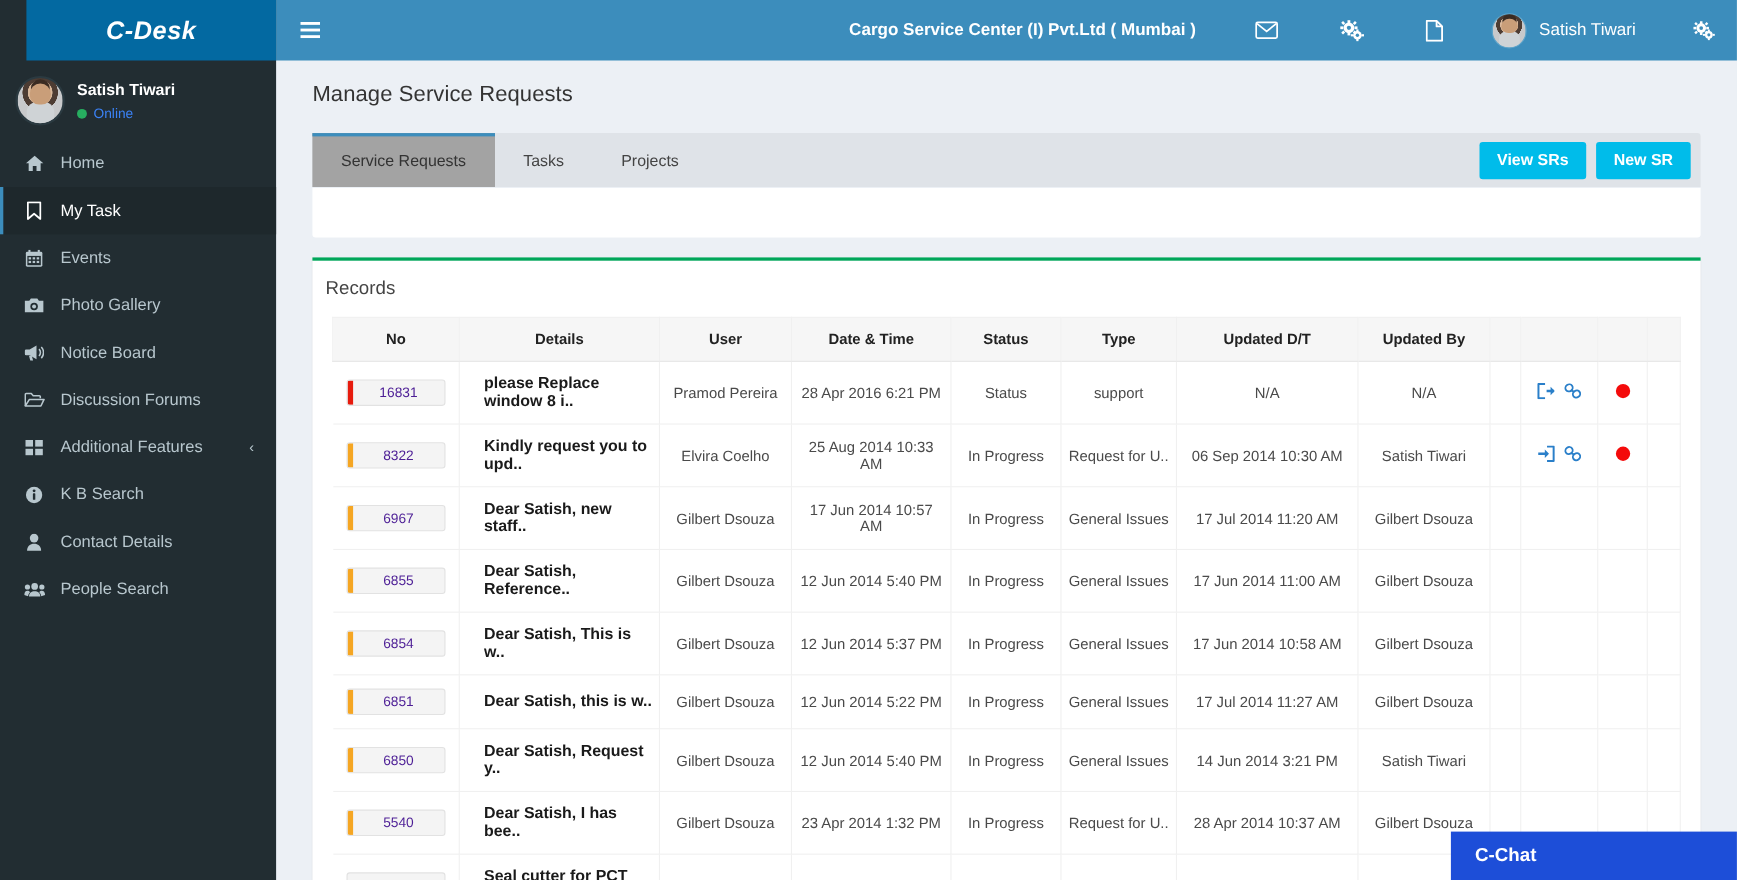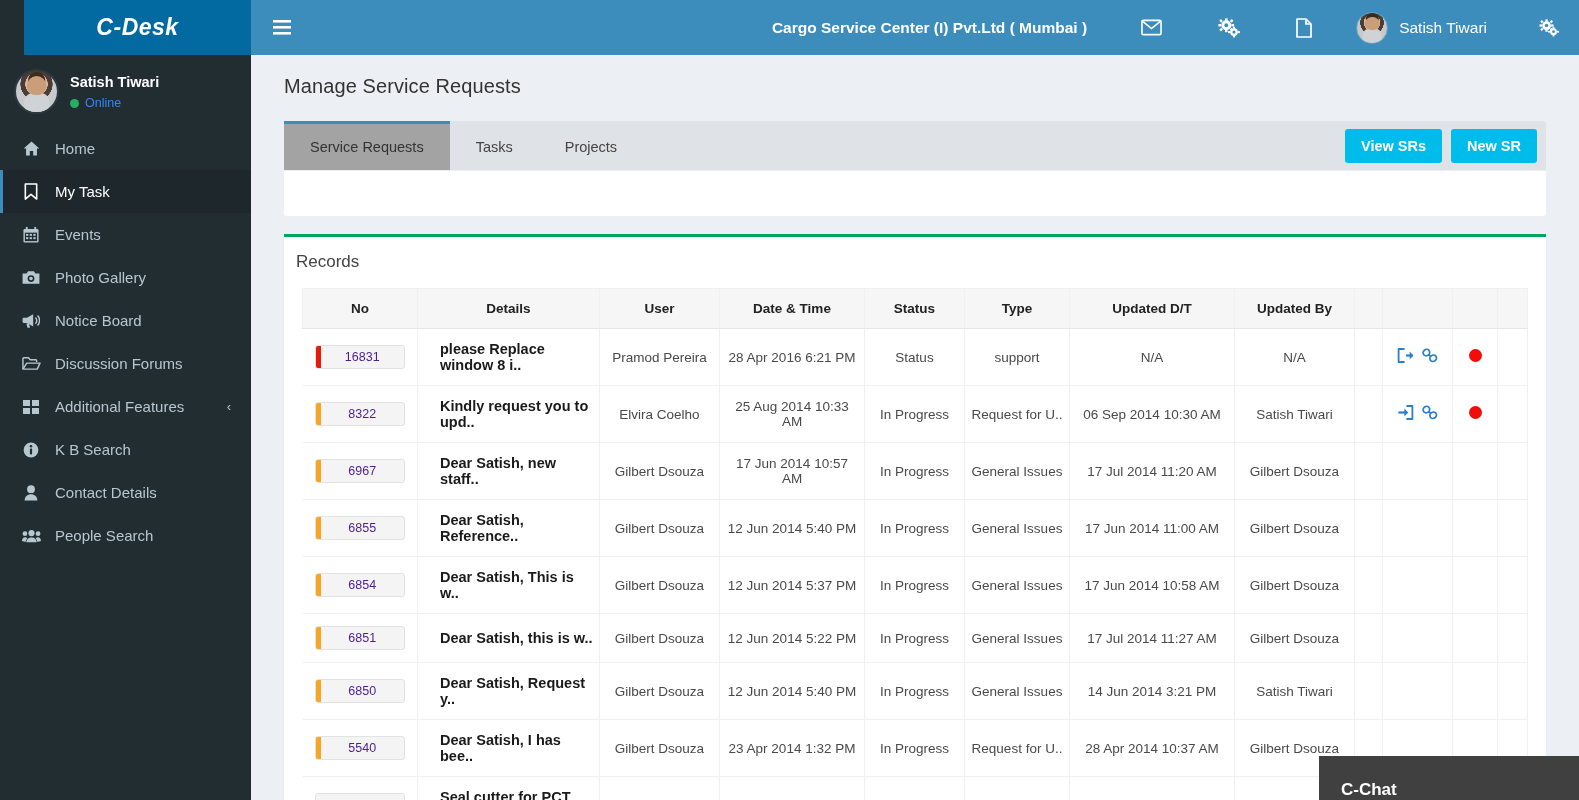--- a/index.html
+++ b/index.html
@@ -130,21 +130,21 @@
   td.c-sp     { width:28px; }
   td.c-act    { width:70px; }
   td.c-flag   { width:45px; }
   td.c-end    { width:30px; }
   .act-icons { display:flex; align-items:center; justify-content:center; gap:7px; }
   .red-dot { width:13px; height:13px; border-radius:50%; background:#f40b0b; display:inline-block; }
 
   
   #c-chat {
     position:absolute; right:0; bottom:0; width:260px; height:44px;
-    background:#404040; color:#fff; display:flex; align-items:flex-end;
+    background:#1d4ed8; color:#fff; display:flex; align-items:center;
     padding-left:22px; font-size:17px; font-weight:bold; cursor:pointer; z-index:9;
   }
 </style>
 </head>
 <body>
 
 <div id="sidebar">
   <div id="brand">
     <span>C-Desk</span>
   </div>

